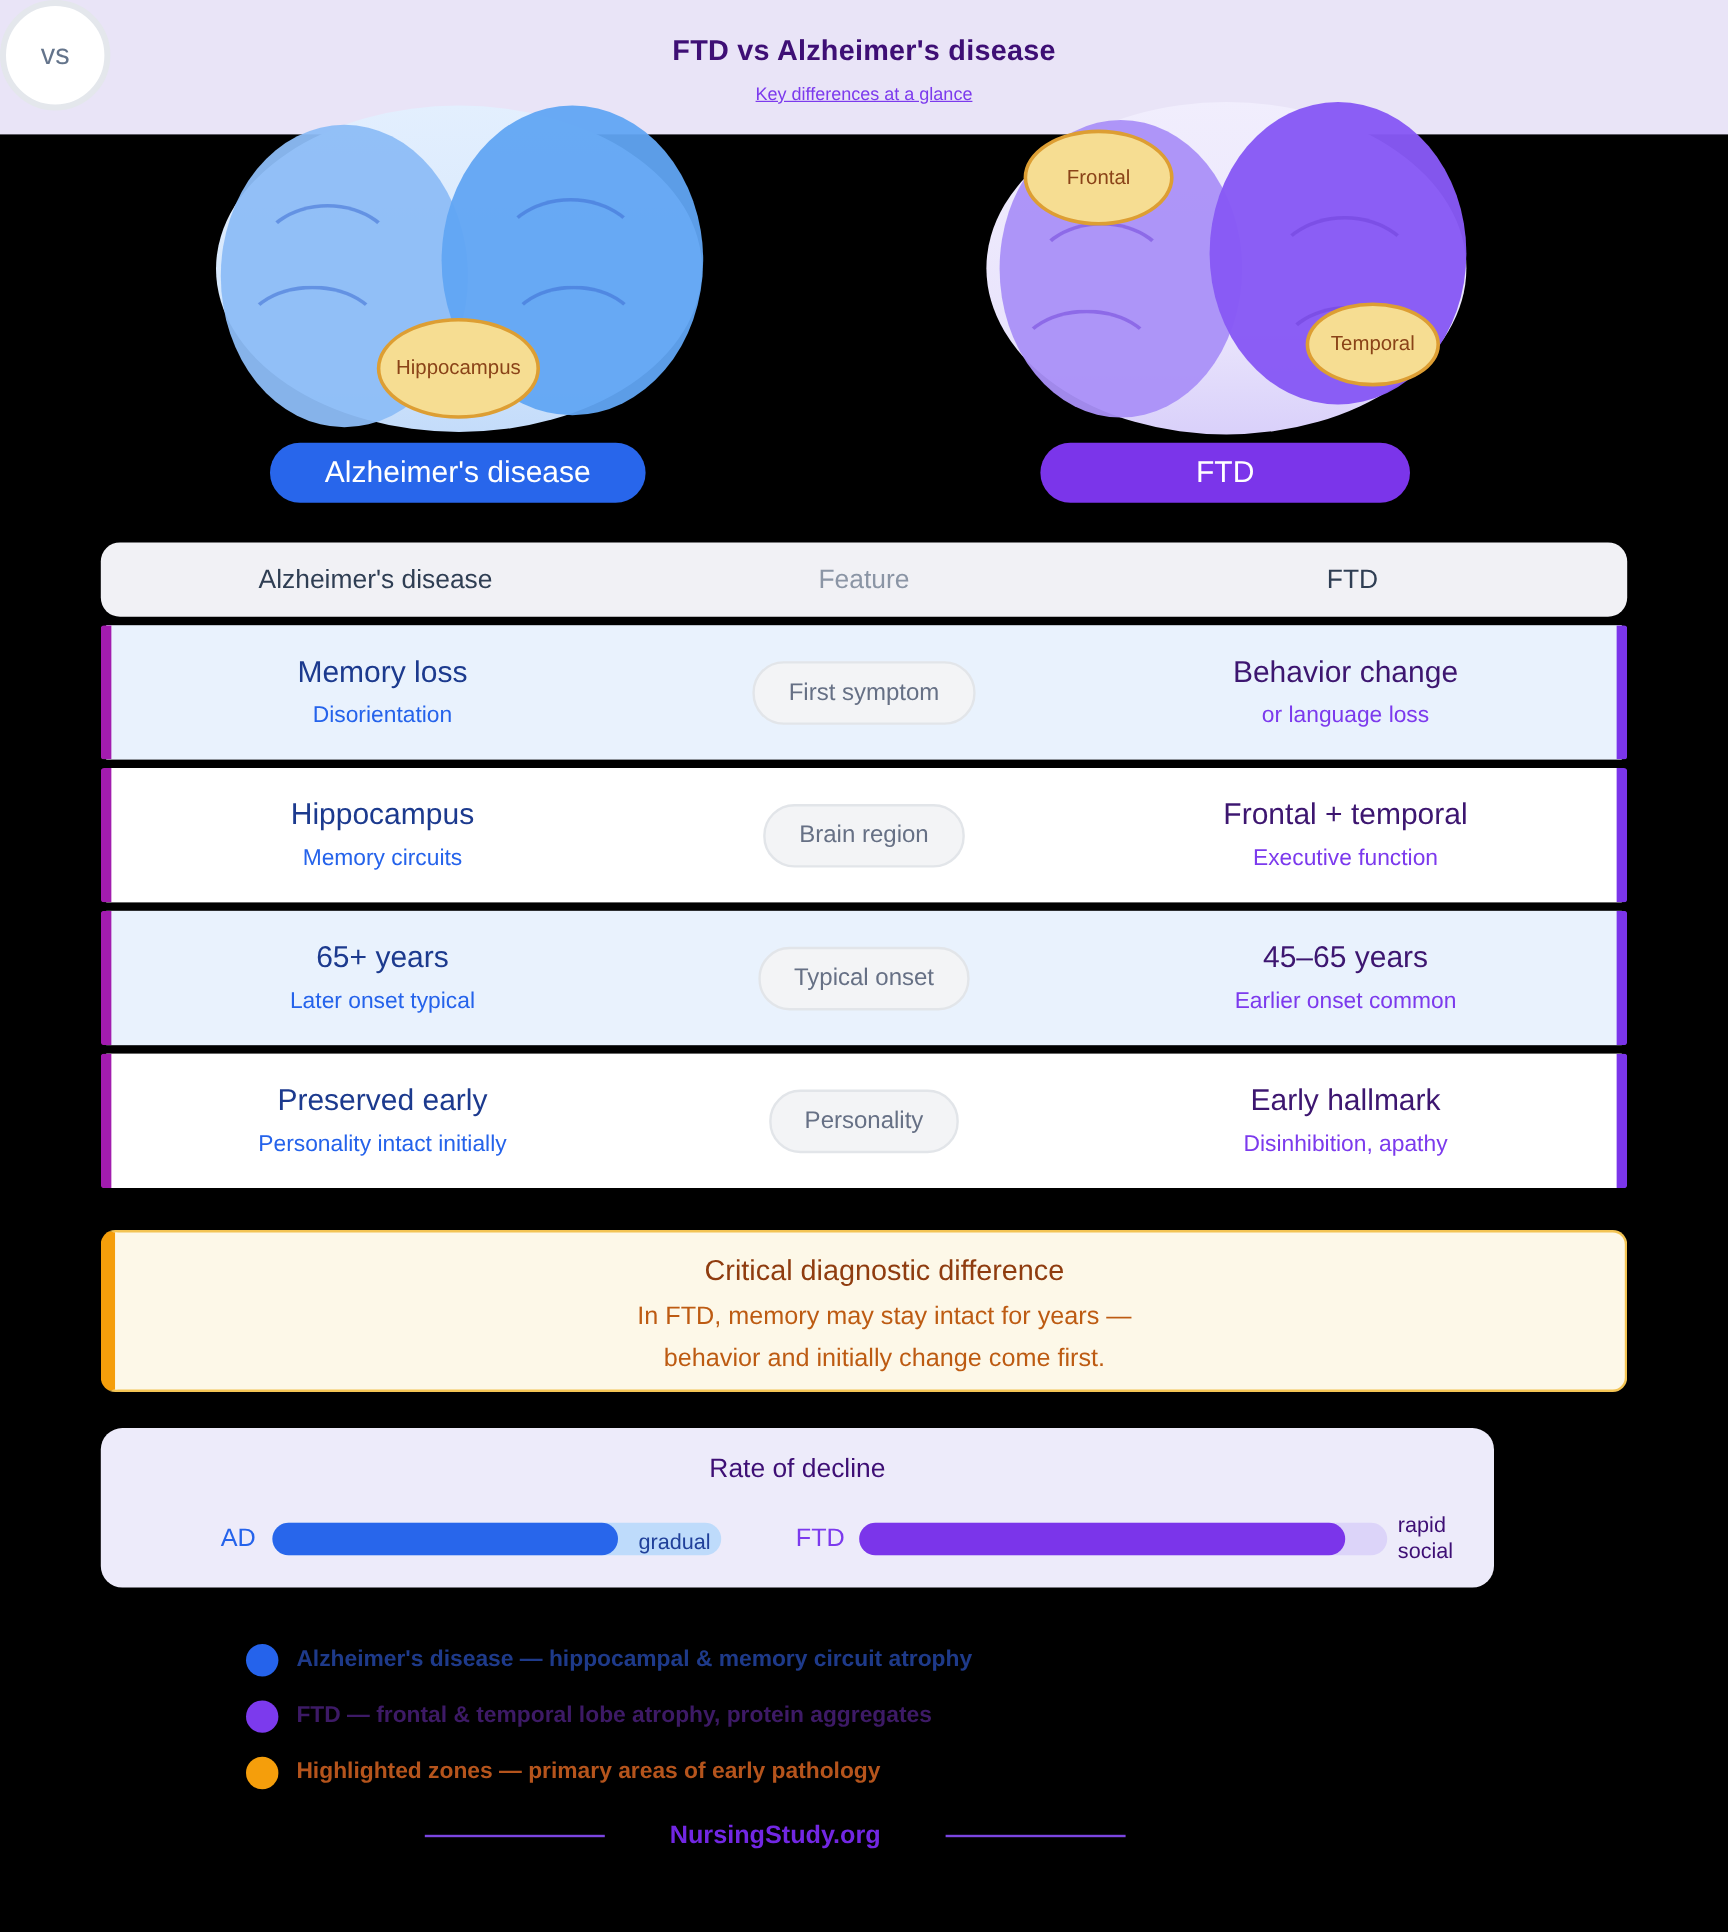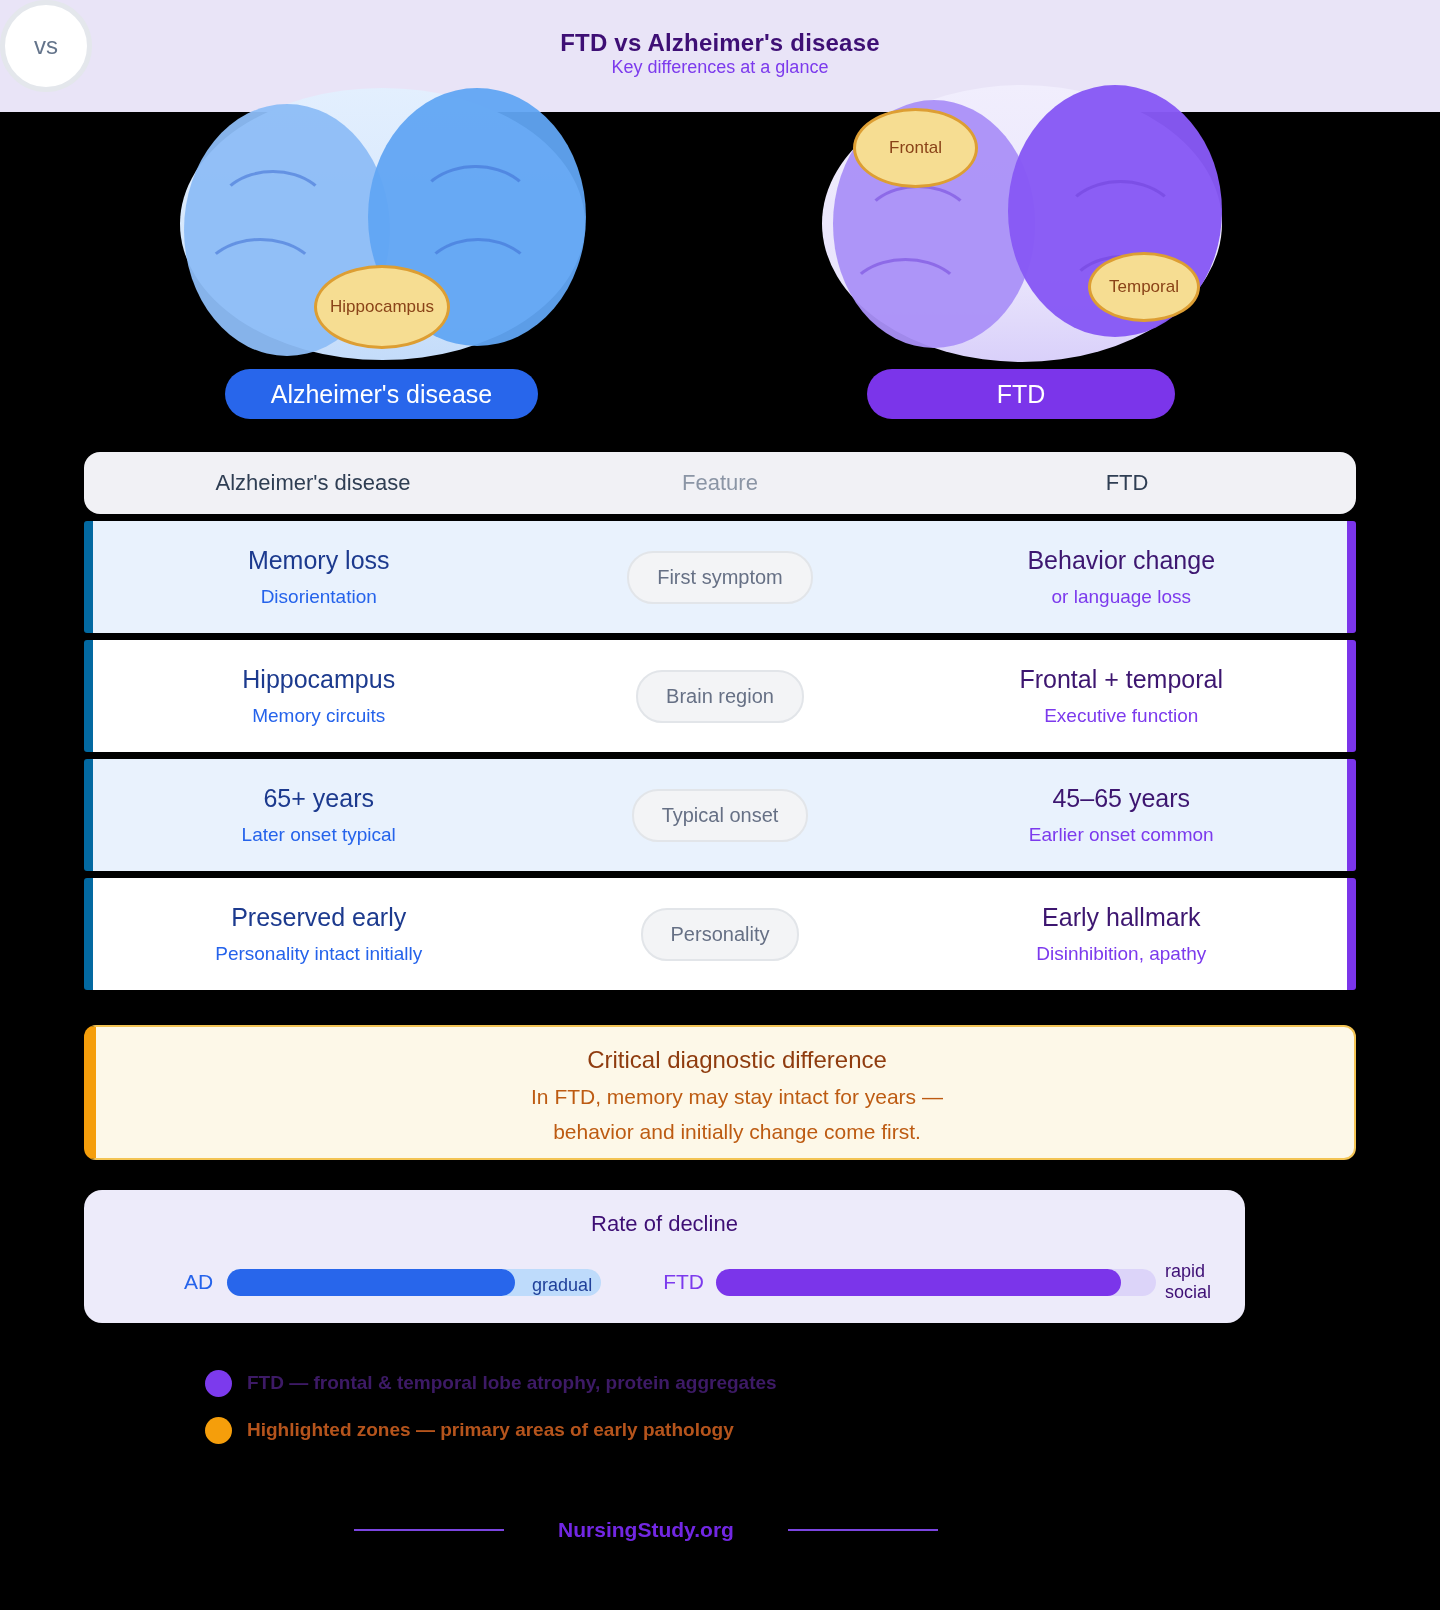--- a/index.html
+++ b/index.html
@@ -4,21 +4,21 @@
 <style>
   html,body{margin:0;padding:0;}
   body{
     width:1440px;height:1610px;position:relative;background:#000;
     font-family:"Liberation Sans", sans-serif;overflow:hidden;
   }
   .abs{position:absolute;}
   
   .header-band{left:0;top:0;width:1440px;height:112px;background:#e9e4f7;z-index:1;text-align:center;}
   .main-title{padding-top:15px;font-size:24px;font-weight:600;color:#3e0f75;letter-spacing:.2px;margin-top:14px;}
-  .sub-title{margin-top:0;font-size:18px;color:#7c3aed;}
+  .sub-title{margin-top:13px;font-size:15px;color:#7c3aed;text-decoration:underline;}
   
   .brains{left:0;top:0;width:1440px;height:440px;z-index:2;}
   .ellipse{position:absolute;border-radius:50%;}
   .brain-outer-ad{left:180px;top:88px;width:405px;height:272px;background:linear-gradient(180deg,#e3effe 0%,#d3e6fc 70%,#c4dcfa 100%);}
   .lobe-ad-left{left:184px;top:104px;width:206px;height:252px;background:#8dbdf7;opacity:.95;}
   .lobe-ad-right{left:368px;top:88px;width:218px;height:258px;background:#61a5f3;opacity:.95;}
   .brain-outer-ftd{left:822px;top:85px;width:400px;height:277px;background:linear-gradient(180deg,#f1eefd 0%,#e9e4fc 70%,#d9d0fa 100%);}
   .lobe-ftd-left{left:833px;top:100px;width:202px;height:248px;background:#aa90f8;opacity:.95;}
   .lobe-ftd-right{left:1008px;top:85px;width:214px;height:252px;background:#8759f5;opacity:.97;}
   .gyrus{position:absolute;border:3px solid transparent;border-radius:50%;}
@@ -37,21 +37,21 @@
   
   .table-wrap{left:84px;top:452px;width:1272px;z-index:2;}
   .t-header{height:62px;background:#f1f1f5;border-radius:16px;display:flex;align-items:center;font-size:22px;}
   .t-header .col-l{color:#2f3e53;}
   .t-header .col-c{color:#8b95a5;}
   .t-header .col-r{color:#2f3e53;}
   .col-l{width:36%;text-align:center;}
   .col-c{width:28%;text-align:center;}
   .col-r{width:36%;text-align:center;}
   .t-row{margin-top:7px;height:112px;display:flex;align-items:center;
-         border-left:9px solid #0369a1;border-right:9px solid #7b35ea;border-radius:3px;box-sizing:border-box;}
+         border-left:9px solid #a21caf;border-right:9px solid #7b35ea;border-radius:3px;box-sizing:border-box;}
   .row-blue{background:#e9f2fd;}
   .row-white{background:#ffffff;}
   .cell-main-ad{font-size:25px;color:#1c3a8e;font-weight:500;}
   .cell-sub-ad{font-size:19px;color:#2563eb;margin-top:11px;}
   .cell-main-ftd{font-size:25px;color:#3d1670;font-weight:500;}
   .cell-sub-ftd{font-size:19px;color:#7c3aed;margin-top:11px;}
   .feature-pill{display:inline-block;background:#f3f4f6;border:2px solid #e2e5e9;border-radius:26px;
                 padding:13px 28px;font-size:20px;color:#667085;}
   
   .callout{left:84px;top:1025px;width:1272px;height:135px;background:#fdf8e8;
@@ -205,20 +205,24 @@
     <span class="bar-label-ftd">FTD</span>
     <div class="track track-ftd">
       <div class="fill fill-ftd" style="width: 92%;"></div>
     </div>
     <span class="note-after-track">rapid social</span>
   </div>
 </div>
 
 <div class="abs legend">
   <div class="legend-item">
+    <span class="legend-dot dot-blue"></span>
+    <span class="legend-text lt-blue">Alzheimer's disease — hippocampal &amp; memory circuit atrophy</span>
+  </div>
+  <div class="legend-item">
     <span class="legend-dot dot-purple"></span>
     <span class="legend-text lt-purple">FTD — frontal &amp; temporal lobe atrophy, protein aggregates</span>
   </div>
   <div class="legend-item">
     <span class="legend-dot dot-orange"></span>
     <span class="legend-text lt-orange">Highlighted zones — primary areas of early pathology</span>
   </div>
 </div>
 
 <div class="abs footer">

